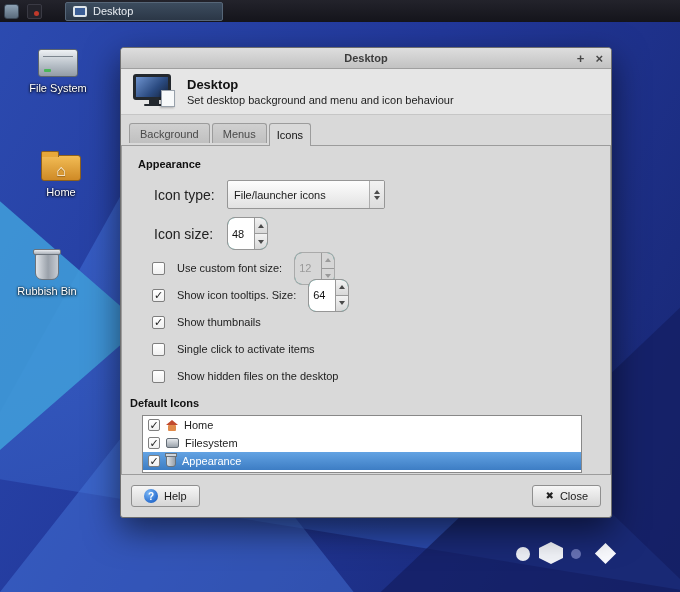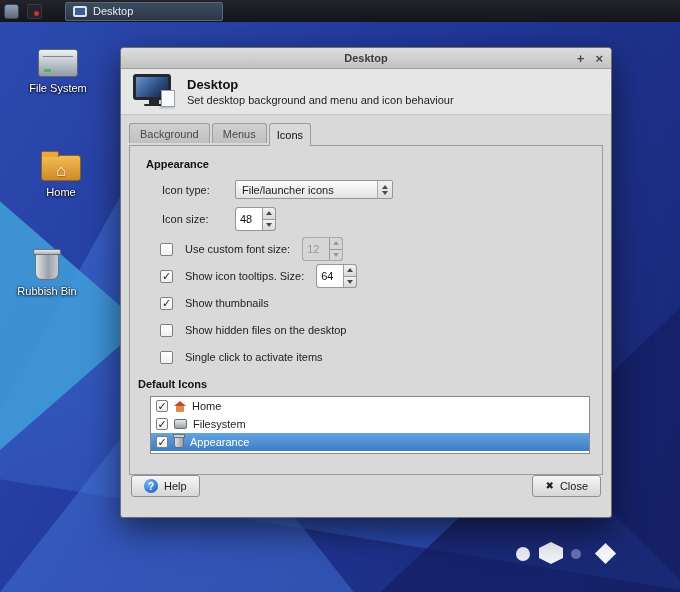--- a/index.html
+++ b/index.html
@@ -54,60 +54,60 @@
   .mon-screen{width:38px;height:26px;border:3px solid #23282e;border-radius:3px;background:linear-gradient(135deg,#6e93cf 0%,#2a4a80 60%,#16243e)}
   .mon-stand{width:10px;height:4px;background:#23282e;margin:0 auto}
   .mon-base{width:20px;height:2px;background:#23282e;margin:0 auto;border-radius:1px}
   .mon-page{position:absolute;right:0;bottom:3px;width:14px;height:17px;background:#f7f9fa;border:1px solid #98a1ab;box-shadow:-1px 1px 2px rgba(0,0,0,.25)}
 
   .tabbar{display:flex;align-items:flex-start;margin:8px 0 0 8px;position:relative;z-index:2;flex:none}
   .tab{font-size:11px;color:#4a4a4a;background:linear-gradient(#d0d0d0,#c0c0c0);border:1px solid #9c9c9c;border-bottom:none;padding:4px 10px 3px;margin-right:2px;border-radius:3px 3px 0 0}
   .tab.active{background:#d9d9d9;color:#111;padding:5px 7px 4px;position:relative}
   .tab.active::after{content:"";position:absolute;left:0;right:0;bottom:-1px;height:2px;background:#d9d9d9}
 
-  .frame{margin:0 8px;border:1px solid #9c9c9c;background:#d9d9d9;height:330px;flex:none;padding-top:10px;overflow:hidden}
+  .frame{margin:0 0;border:1px solid #9c9c9c;background:#d9d9d9;height:330px;flex:none;padding-top:10px;overflow:hidden}
   .sect{font-size:11px;font-weight:bold;color:#111;margin:2px 0 10px 16px}
   .sect2{font-size:11px;font-weight:bold;color:#111;margin:11px 0 6px 8px}
   .frow{display:flex;align-items:center;margin:0 0 8px 32px}
-  .rlabel{width:73px;font-size:11px;color:#222;flex:none}
+  .rlabel{width:73px;font-size:14px;color:#222;flex:none}
   .opt{display:flex;align-items:center;gap:12px;margin:0 0 7px 30px;font-size:11px;color:#222;height:20px}
 
   .cb{width:13px;height:13px;border:1px solid #7f7f7f;border-radius:2px;background:linear-gradient(#ffffff,#f0f0f0);display:inline-flex;align-items:center;justify-content:center;flex:none}
   .cb::after{content:"";font-size:11px;font-weight:bold;color:#222;line-height:1}
   .cb[data-checked="true"]::after{content:"✓"}
   .cb.small{width:12px;height:12px}
 
-  .combo{width:158px;height:19px;display:inline-flex;align-items:center;background:linear-gradient(#fdfdfd,#e2e2e2);border:1px solid #969696;border-radius:2px;overflow:hidden}
+  .combo{width:158px;height:29px;display:inline-flex;align-items:center;background:linear-gradient(#fdfdfd,#e2e2e2);border:1px solid #969696;border-radius:2px;overflow:hidden}
   .combo-text{flex:1;font-size:11px;color:#1a1a1a;padding:0 6px;white-space:nowrap}
   .combo-arrows{width:15px;height:100%;border-left:1px solid #adadad;display:flex;flex-direction:column;align-items:center;justify-content:center;gap:2px;background:linear-gradient(#f2f2f2,#dcdcdc)}
   .tri-up{width:0;height:0;border-left:3px solid transparent;border-right:3px solid transparent;border-bottom:4px solid #4a4a4a}
   .tri-down{width:0;height:0;border-left:3px solid transparent;border-right:3px solid transparent;border-top:4px solid #4a4a4a}
 
-  .spin{display:inline-flex;border:1px solid #969696;background:#0f766e;height:24px;border-radius:3px;overflow:hidden}
+  .spin{display:inline-flex;border:1px solid #969696;background:#0f766e;height:33px;border-radius:8px;overflow:hidden}
   .spin-entry{width:26px;padding:0 4px;font-size:11px;display:flex;align-items:center;background:#fff;color:#111}
   .spin-btns{display:flex;flex-direction:column;width:13px;border-left:1px solid #9a9a9a}
   .spin-b{flex:1;display:flex;align-items:center;justify-content:center;background:linear-gradient(#f2f2f2,#d8d8d8)}
   .spin-b + .spin-b{border-top:1px solid #9a9a9a}
   .spin[data-enabled="false"]{border-color:#aaa}
   .spin[data-enabled="false"] .spin-entry{background:#d6d6d6;color:#9a9a9a}
   .spin[data-enabled="false"] .spin-b{background:#d6d6d6}
   .spin[data-enabled="false"] .tri-up{border-bottom-color:#9a9a9a}
   .spin[data-enabled="false"] .tri-down{border-top-color:#9a9a9a}
 
   .list{margin-left:20px;width:440px;border:1px solid #888;background:#fff;padding-bottom:2px}
   .lrow{display:flex;align-items:center;gap:6px;height:18px;padding:0 5px;font-size:11px;color:#222}
   .lrow[data-selected="true"]{background:linear-gradient(#63a3e3,#3d7dc4);color:#fff}
   .mi-home{width:12px;height:11px;position:relative;flex:none}
   .mi-home::before{content:"";position:absolute;left:0;top:0;border-left:6px solid transparent;border-right:6px solid transparent;border-bottom:5px solid #c14a2e}
   .mi-home::after{content:"";position:absolute;left:2px;top:5px;width:8px;height:6px;background:#e08a4a;border-radius:1px}
   .mi-drive{width:13px;height:10px;background:linear-gradient(#e6e9ed,#9aa2ab);border:1px solid #646d76;border-radius:2px;flex:none}
   .mi-trash{width:10px;height:12px;background:linear-gradient(90deg,#dde1e6,#98a0a9);border:1px solid #69727b;border-radius:2px 2px 3px 3px;position:relative;flex:none}
   .mi-trash::before{content:"";position:absolute;top:-3px;left:-2px;right:-2px;height:2px;background:#cfd4da;border:1px solid #69727b}
 
-  .btnbar{flex:1;display:flex;justify-content:space-between;padding:0 10px}
+  .btnbar{flex:1;display:flex;align-items:center;justify-content:space-between;padding:0 10px}
   .btn{height:22px;display:inline-flex;align-items:center;gap:6px;padding:0 12px;background:linear-gradient(#f6f6f6,#d6d6d6);border:1px solid #8f8f8f;border-radius:3px;font-size:11px;color:#1a1a1a}
   .q-ico{width:14px;height:14px;border-radius:50%;background:radial-gradient(circle at 35% 30%,#7ab6f5,#2a6fd0 70%,#1c4fa0);color:#fff;font-size:10px;font-weight:bold;display:flex;align-items:center;justify-content:center;flex:none}
   .q-ico::after{content:"?"}
   .x-ico{font-size:10px;color:#222;line-height:1}
   .x-ico::after{content:"✖"}
 </style>
 </head>
 <body>
 
 <div class="layer">
@@ -236,26 +236,26 @@
       </div>
     </div>
 
     <div class="opt">
       <span class="cb" data-checked="true"></span>
       <span>Show thumbnails</span>
     </div>
 
     <div class="opt">
       <span class="cb" data-checked="false"></span>
+      <span>Single click to activate items</span>
+    </div>
+
+    <div class="opt">
+      <span class="cb" data-checked="false"></span>
       <span>Show hidden files on the desktop</span>
-    </div>
-
-    <div class="opt">
-      <span class="cb" data-checked="false"></span>
-      <span>Single click to activate items</span>
     </div>
 
     <div class="sect2">Default Icons</div>
 
     <div class="list">
       <div class="lrow" data-selected="false">
         <span class="cb small" data-checked="true"></span>
         <span class="mi-home"></span>
         <span>Home</span>
       </div>

